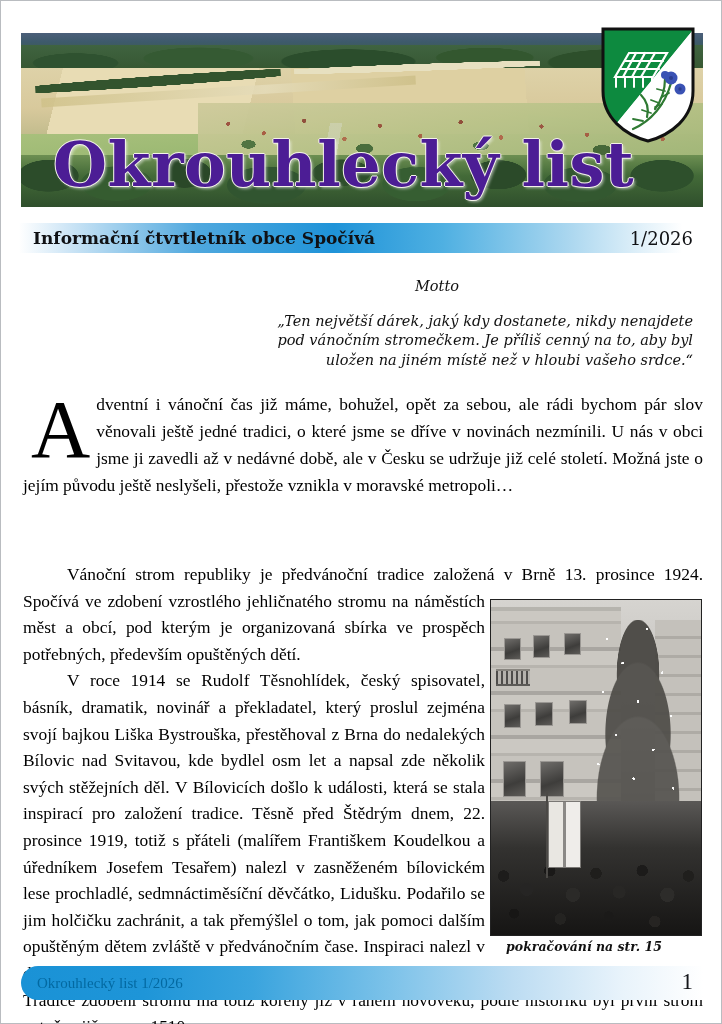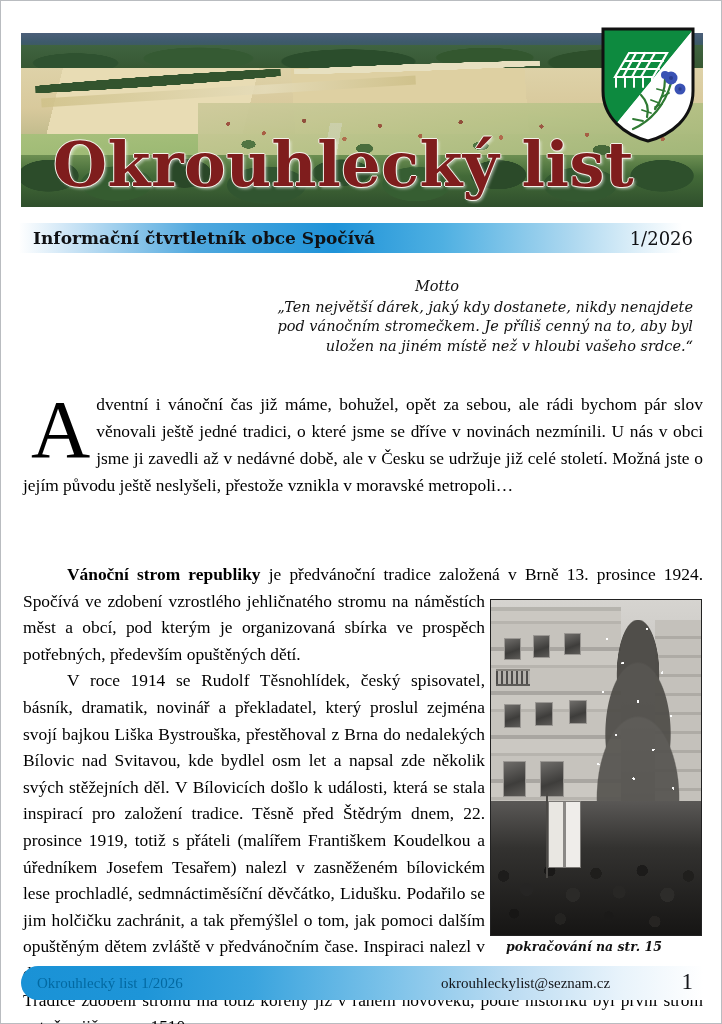--- a/index.html
+++ b/index.html
@@ -122,21 +122,21 @@
   
   .masthead {
     position: absolute;
     left: 52px;
     top: 133px;
     font-family: "DejaVu Serif", serif;
     font-weight: 700;
     font-size: 62px;
     line-height: 1;
     letter-spacing: 0.5px;
-    color: #7f1d1d;
+    color: #4c1d95;
     text-shadow:
        1px 0 0 #f4f2ea, -1px 0 0 #f4f2ea,
        0 1px 0 #f4f2ea, 0 -1px 0 #f4f2ea,
        2px 2px 3px rgba(255,255,255,.55);
     white-space: nowrap;
     z-index: 4;
   }
 
   
   .coat {
@@ -193,21 +193,21 @@
     left: 180px;
     top: 276px;
     width: 512px;
     text-align: center;
     font-family: "DejaVu Serif", serif;
     font-style: italic;
     font-size: 14.5px;
     line-height: 19.5px;
     color: #111;
   }
-  .motto-label { display: block; margin-bottom: 1px; }
+  .motto-label { display: block; margin-bottom: 15px; }
   .motto-line { display: block; text-align: right; }
 
   
   .lede {
     position: absolute;
     left: 22px;
     top: 390px;
     width: 680px;
     font-size: 17.4px;
     line-height: 27px;
@@ -349,21 +349,21 @@
     text-align: justify;
   }
   .article p { margin: 0; text-indent: 44px; }
   .float-box {
     float: right;
     width: 218px;
     height: 350px;
     shape-outside: content-box;
     margin: 37px 0 0 10px;
   }
-  .lead-in { font-weight: 700; margin-top: 23px; }
+  .lead-in { font-weight: 400; margin-top: 23px; }
 
   
   .footer-bar {
     position: absolute;
     left: 20px;
     top: 965px;
     width: 682px;
     height: 34px;
     border-radius: 17px 0 0 17px;
     background: linear-gradient(90deg,
@@ -514,16 +514,15 @@
   <div class="article">
     <div class="float-box"></div>
     <p><span class="lead-in">Vánoční strom republiky</span><span> je předvánoční tradice založená v Brně 13. prosince 1924. Spočívá ve zdobení vzrostlého jehličnatého stromu na náměstích měst a obcí, pod kterým je organizovaná sbírka ve prospěch potřebných, především opuštěných dětí.</span></p>
     <p>V roce 1914 se Rudolf Těsnohlídek, český spisovatel, básník, dramatik, novinář a překladatel, který proslul zejména svojí bajkou Liška Bystrouška, přestěhoval z Brna do nedalekých Bílovic nad Svitavou, kde bydlel osm let a napsal zde několik svých stěžejních děl. V Bílovicích došlo k události, která se stala inspirací pro založení tradice. Těsně před Štědrým dnem, 22. prosince 1919, totiž s přáteli (malířem Františkem Koudelkou a úředníkem Josefem Tesařem) nalezl v zasněženém bílovickém lese prochladlé, sedmnáctiměsíční děvčátko, Lidušku. Podařilo se jim holčičku zachránit, a tak přemýšlel o tom, jak pomoci dalším opuštěným dětem zvláště v předvánočním čase. Inspiraci nalezl v dánské Kodani, kde předvánoční náměstí zdobila vzrostlá jedle s kasičkou již od roku 1914. Tradice zdobení stromů má totiž kořeny již v raném novověku, podle historiků byl první strom vztyčen již v roce 1510</p>
   </div>
 
   <div class="photo-caption">pokračování na str. 15</div>
 
   <div class="footer-bar"></div>
   <div class="footer-left">Okrouhlecký list 1/2026</div>
-  <div class="footer-mail">okrouhleckylist@seznam.cz</div>
   <div class="footer-page">1</div>
 
 </div>
 
 </body></html>

